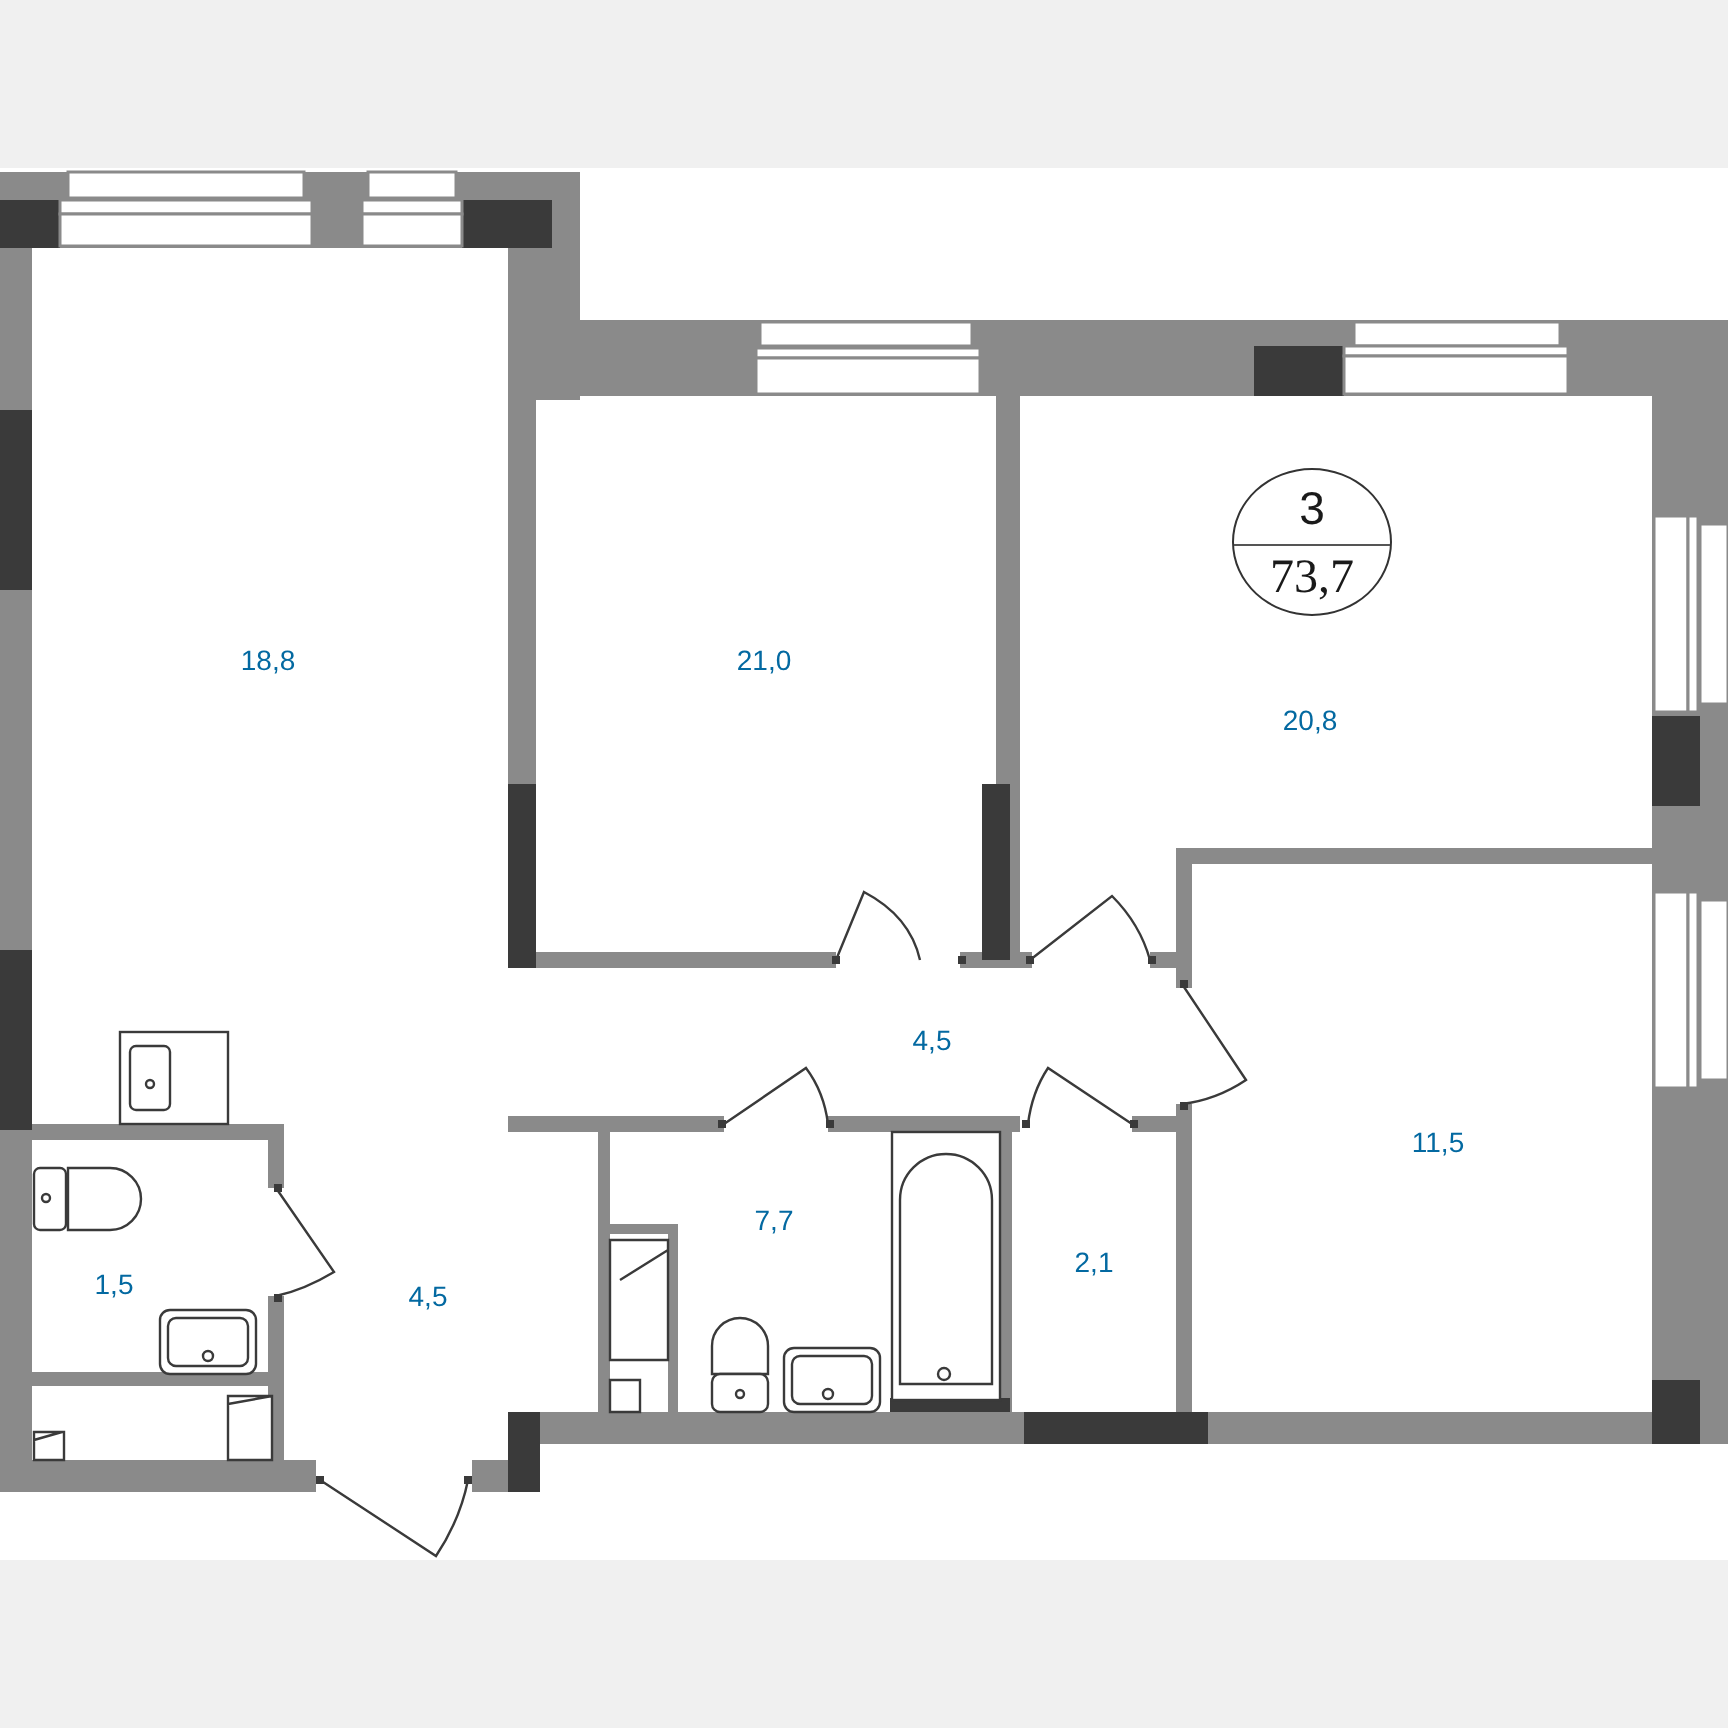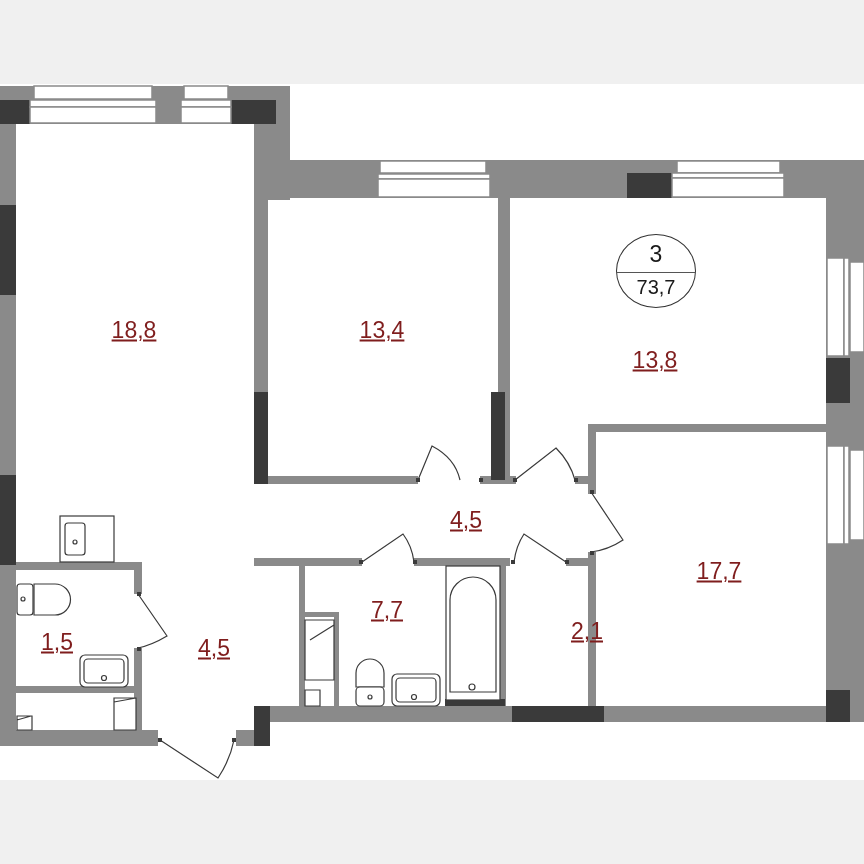--- a/index.html
+++ b/index.html
@@ -3,25 +3,25 @@
 <meta charset="utf-8">
 <style>
   html,body{margin:0;padding:0;background:#f0f0f0;}
   body{width:864px;height:864px;position:relative;overflow:hidden;font-family:"Liberation Sans",sans-serif;}
   #plan{position:absolute;left:0;top:0;width:864px;height:864px;}
   .wall{fill:#8a8a8a;}
   .col{fill:#3a3a3a;}
   .win{fill:#ffffff;stroke:#8a8a8a;stroke-width:1.5;}
   .door{fill:none;stroke:#3a3a3a;stroke-width:1.2;}
   .fix{fill:#fff;stroke:#3a3a3a;stroke-width:1.2;}
-  .lbl{position:absolute;font-size:23px;color:#7f1d1d;transform:translate(-50%,-50%);white-space:nowrap;text-decoration:underline;}
+  .lbl{position:absolute;font-size:14px;color:#0369a1;transform:translate(-50%,-50%);white-space:nowrap;}
   .badge{position:absolute;left:616px;top:234px;width:80px;height:74px;border:1.3px solid #333;border-radius:50%;box-sizing:border-box;background:#fff;}
   .badge .top{position:absolute;left:0;right:0;top:6px;text-align:center;font-size:23px;color:#1a1a1a;}
   .badge .line{position:absolute;left:0;right:0;top:37px;border-top:1.3px solid #555;}
-  .badge .bot{position:absolute;left:0;right:0;top:41px;text-align:center;font-size:20px;color:#1a1a1a;}
+  .badge .bot{position:absolute;left:0;right:0;top:41px;text-align:center;font-size:24px;color:#1a1a1a;font-family:Liberation Serif, serif;}
 </style>
 </head>
 <body>
 
 <svg id="plan" viewBox="0 0 864 864" xmlns="http://www.w3.org/2000/svg">
 
   <rect x="0" y="84" width="864" height="696" fill="#ffffff"></rect>
 
   <g>
 
@@ -172,26 +172,26 @@
 
     <g>
       <rect class="fix" x="446" y="566" width="54" height="134"></rect>
       <path class="fix" d="M450 692 L450 600 A23 23 0 0 1 496 600 L496 692 Z"></path>
       <circle class="fix" cx="472" cy="687" r="3"></circle>
     </g>
   </g>
 </svg>
 
 <div class="lbl" style="left:134px;top:330px;">18,8</div>
-<div class="lbl" style="left:382px;top:330px;">13,4</div>
-<div class="lbl" style="left:655px;top:360px;">13,8</div>
+<div class="lbl" style="left:382px;top:330px;">21,0</div>
+<div class="lbl" style="left:655px;top:360px;">20,8</div>
 <div class="lbl" style="left:466px;top:520px;">4,5</div>
-<div class="lbl" style="left:719px;top:571px;">17,7</div>
+<div class="lbl" style="left:719px;top:571px;">11,5</div>
 <div class="lbl" style="left:57px;top:642px;">1,5</div>
 <div class="lbl" style="left:214px;top:648px;">4,5</div>
 <div class="lbl" style="left:387px;top:610px;">7,7</div>
-<div class="lbl" style="left:547px;top:631px;margin-left:40px;">2,1</div>
+<div class="lbl" style="left:547px;top:631px;">2,1</div>
 
 <div class="badge">
   <div class="top">3</div>
   <div class="line"></div>
   <div class="bot">73,7</div>
 </div>
 
 </body></html>

